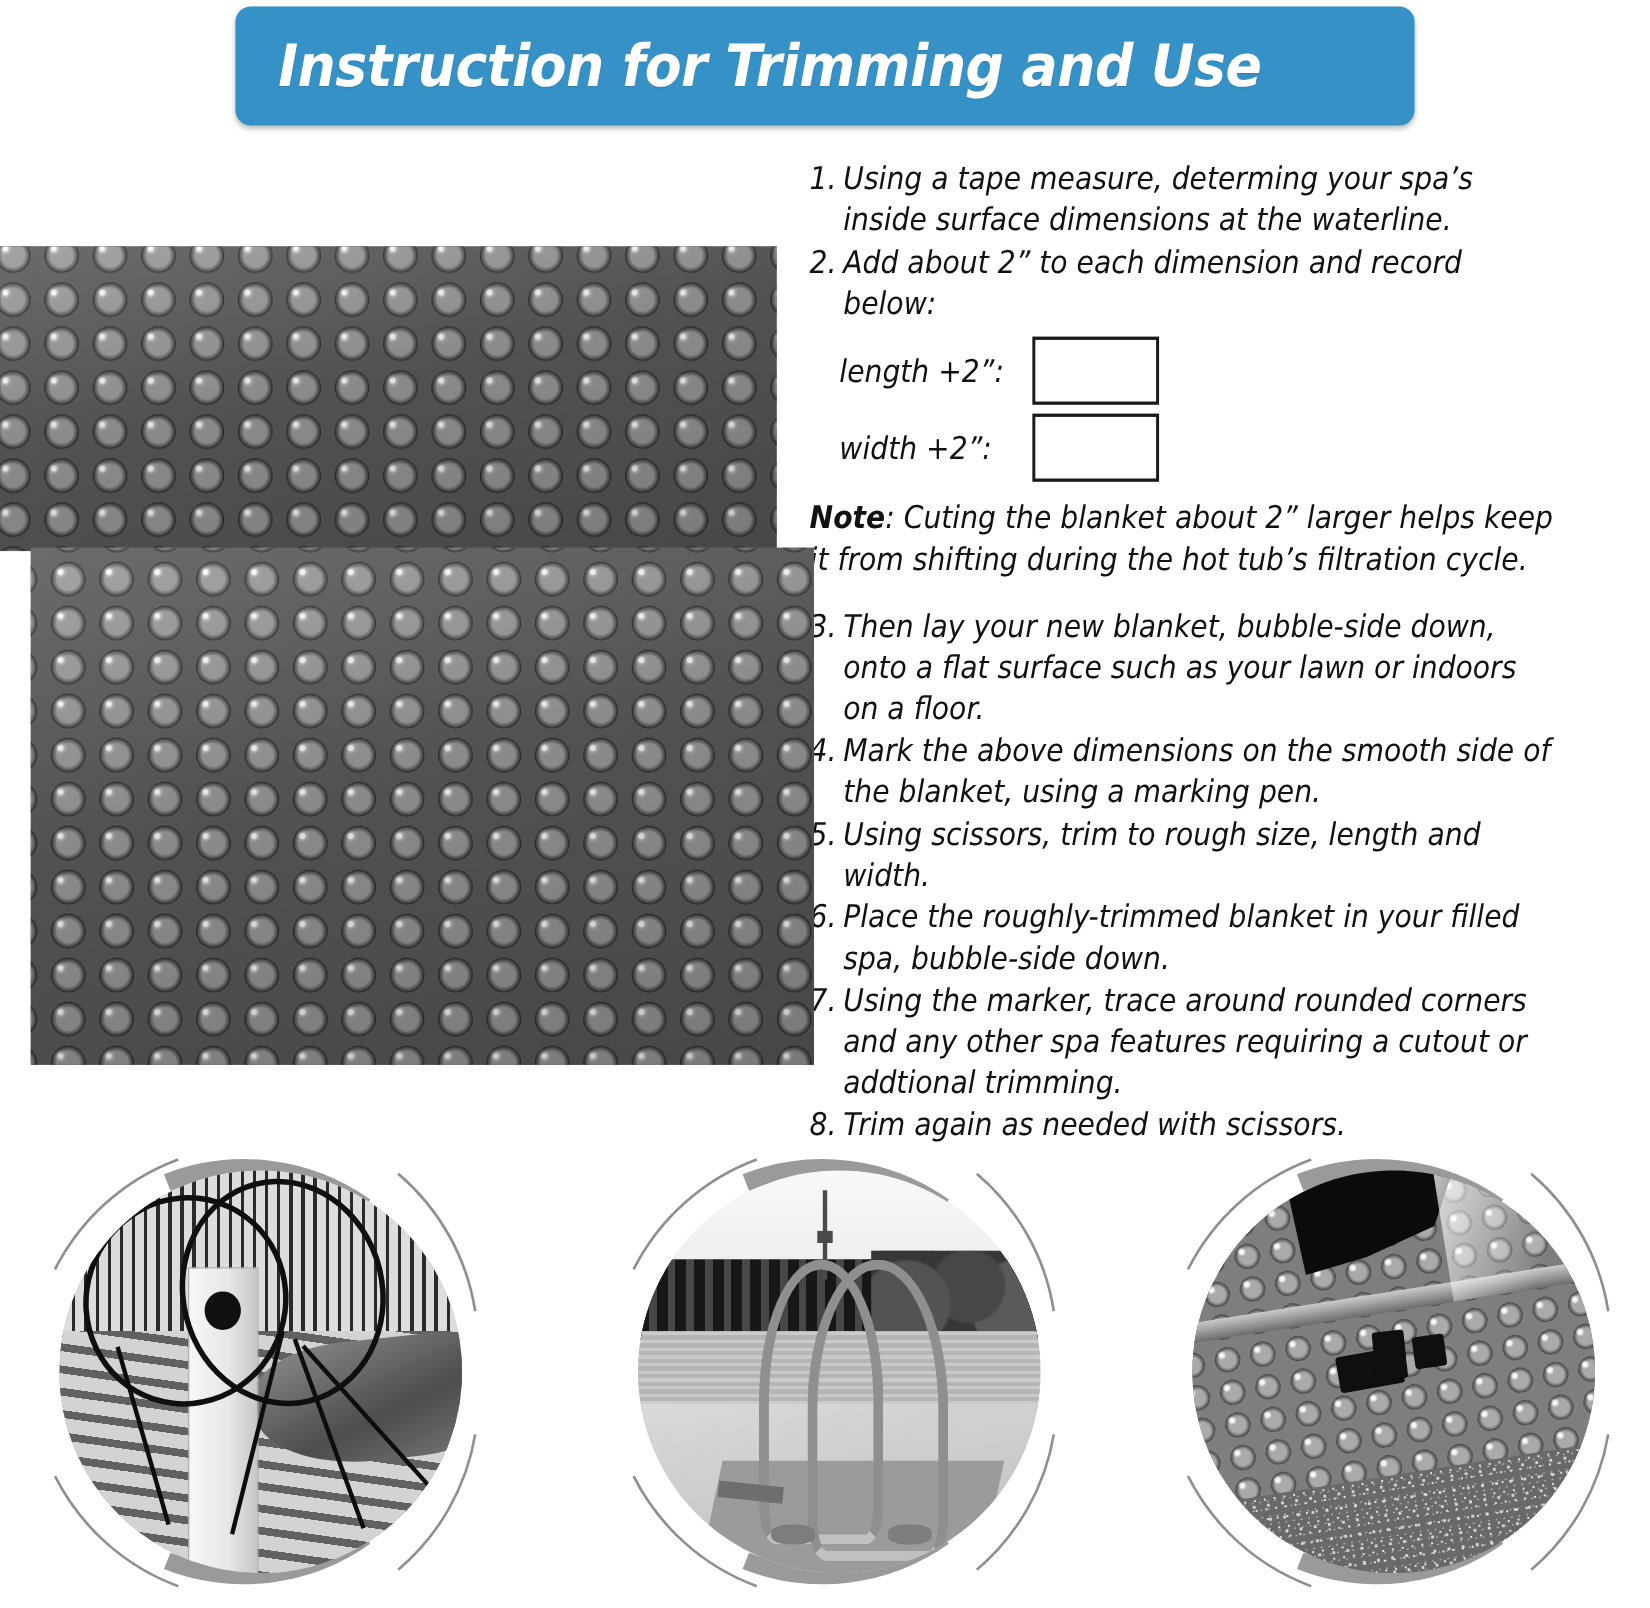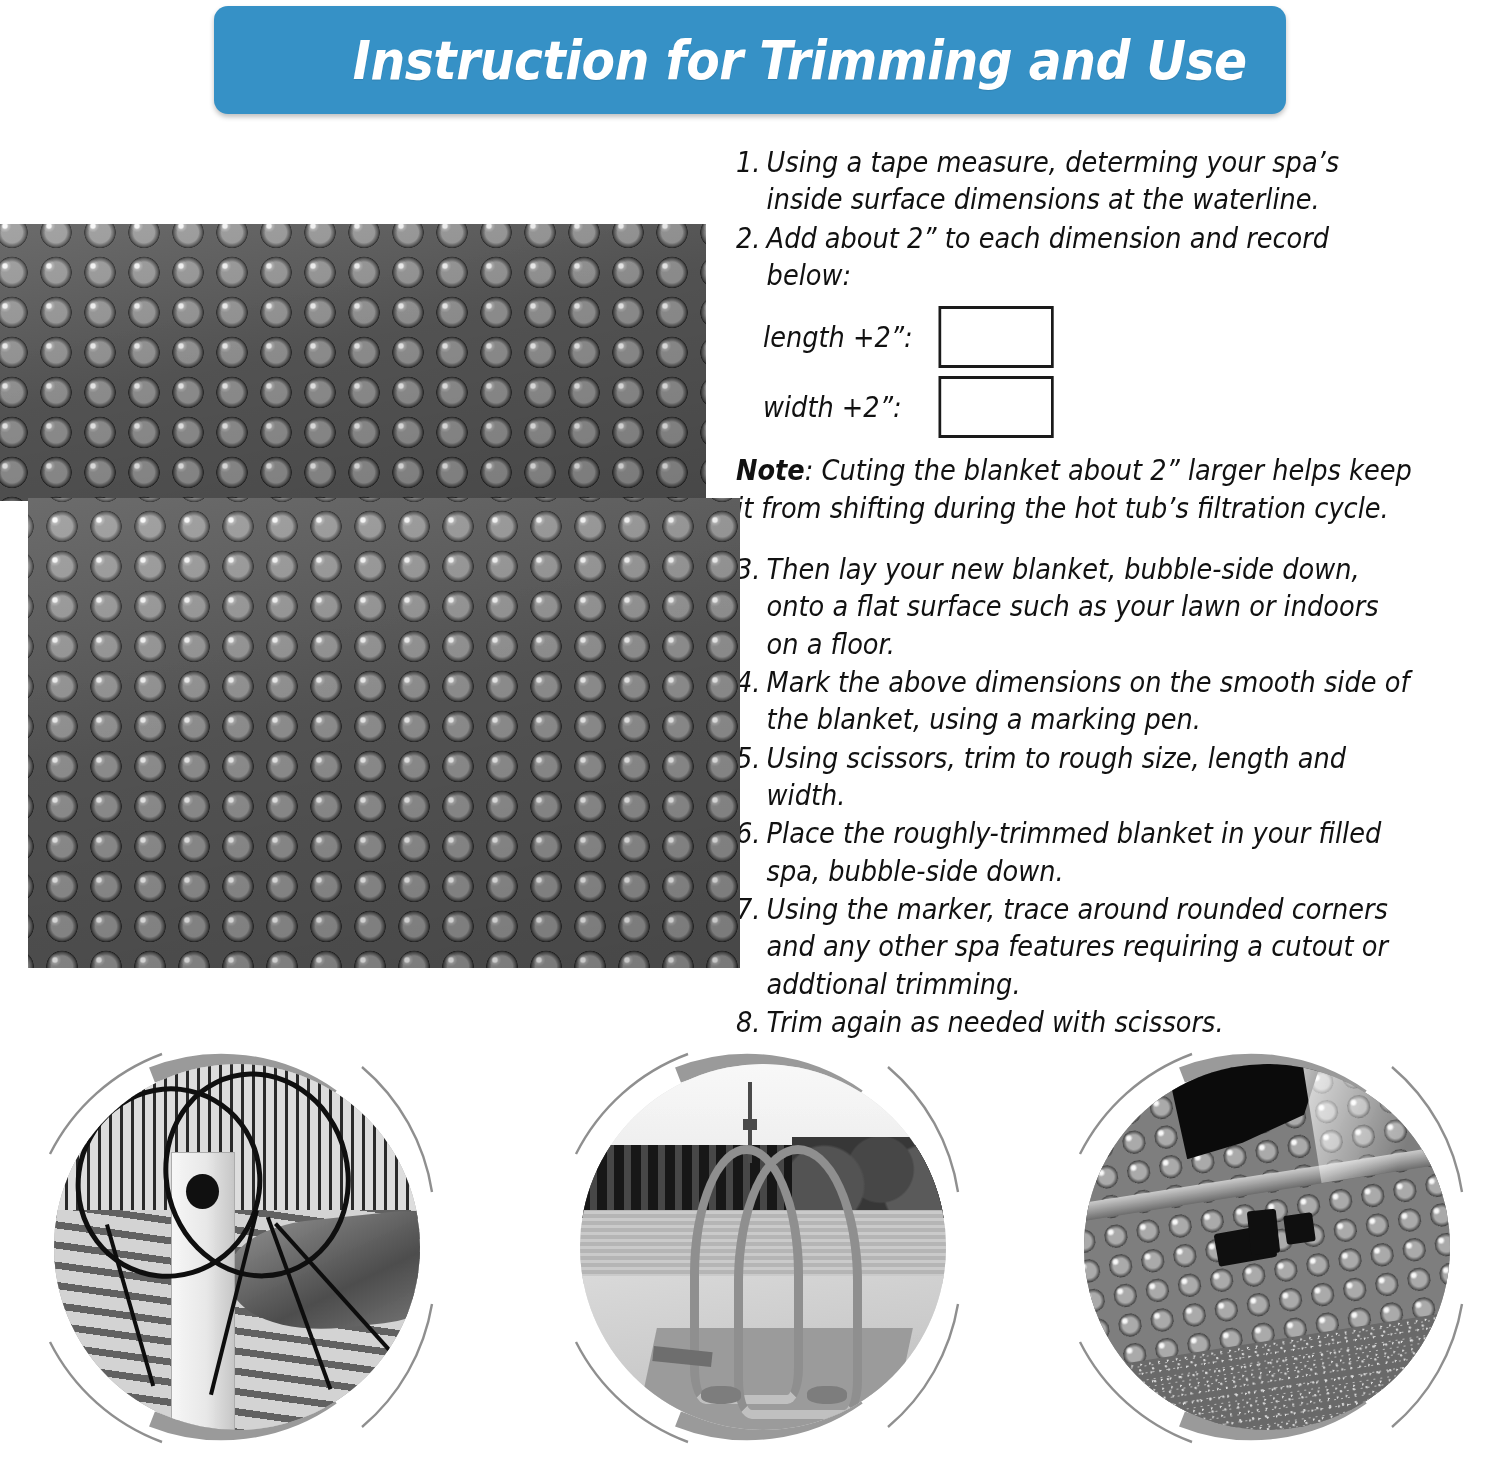--- a/index.html
+++ b/index.html
@@ -20,21 +20,21 @@
     position: absolute;
     left: 214px;
     top: 6px;
     width: 1072px;
     height: 108px;
     background: #3691c6;
     border-radius: 14px;
     box-shadow: 0 3px 5px rgba(0,0,0,0.25);
     display: flex;
     align-items: center;
-    justify-content: flex-end;
+    justify-content: flex-start;
   }
   #header-title {
     color: #ffffff;
     font-family: "DejaVu Sans", sans-serif;
     font-size: 53px;
     font-weight: bold;
     font-style: italic;
     letter-spacing: -0.5px;
     transform: scaleX(0.92);
     white-space: nowrap;

